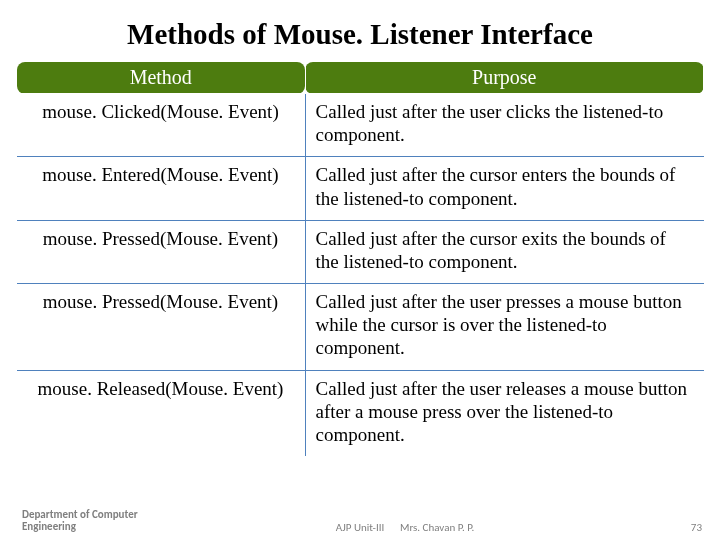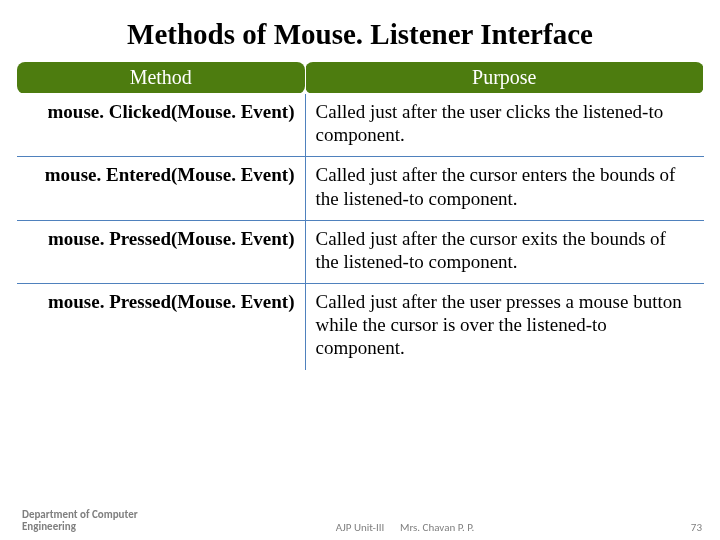--- a/index.html
+++ b/index.html
@@ -36,23 +36,22 @@
   table.methods th:first-child {
     width: 42%;
   }
   table.methods td {
     border: 1px solid #4f81bd;
     padding: 6px 10px 10px 10px;
     vertical-align: top;
     line-height: 1.22;
   }
   table.methods td.method-col {
-    text-align: right;
+    text-align: center;
     border-left: none;
-    font-weight: bold;
   }
   table.methods td.purpose-col {
     text-align: left;
     border-right: none;
   }
   table.methods tr:last-child td {
     border-bottom: none;
   }
   .footer {
     position: absolute;
@@ -112,20 +111,24 @@
       <td class="purpose-col">Called just after the cursor enters the bounds of the listened-to component.</td>
     </tr>
     <tr>
       <td class="method-col">mouse. Pressed(Mouse. Event)</td>
       <td class="purpose-col">Called just after the cursor exits the bounds of the listened-to component.</td>
     </tr>
     <tr>
       <td class="method-col">mouse. Pressed(Mouse. Event)</td>
       <td class="purpose-col">Called just after the user presses a mouse button while the cursor is over the listened-to component.</td>
     </tr>
+    <tr>
+      <td class="method-col">mouse. Released(Mouse. Event)</td>
+      <td class="purpose-col">Called just after the user releases a mouse button after a mouse press over the listened-to component.</td>
+    </tr>
   </tbody>
 </table>
 
 <div class="footer">
   <div class="dept">Department of Computer Engineering</div>
   <div class="unit">AJP Unit-III</div>
   <div class="author">Mrs. Chavan P. P.</div>
   <div class="page">73</div>
 </div>
 

